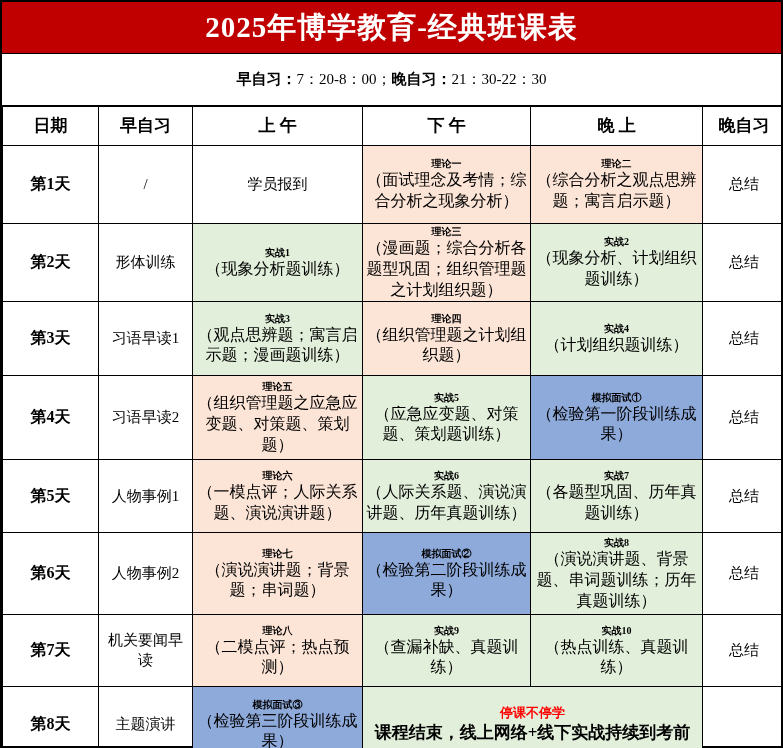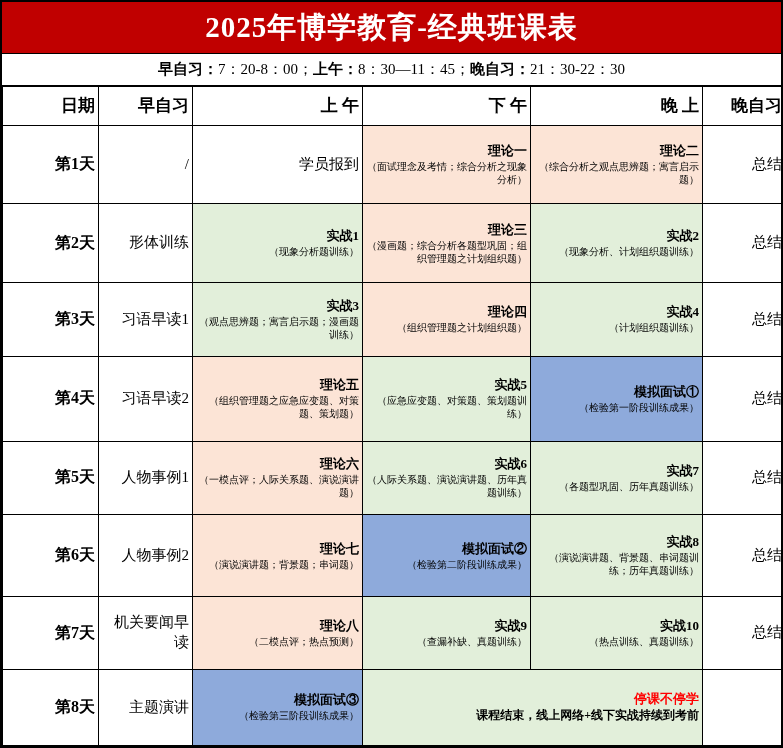--- a/index.html
+++ b/index.html
@@ -31,74 +31,73 @@
     font-size: 29px;
     font-weight: bold;
     display: flex;
     align-items: center;
     justify-content: center;
     border-bottom: 1px solid var(--grid-line);
     letter-spacing: 1px;
     flex: none;
   }
   .time-row {
-    height: 32px;
+    height: 52px;
     display: flex;
     align-items: center;
     justify-content: center;
     font-size: 15px;
     border-bottom: 1px solid var(--grid-line);
     white-space: nowrap;
     flex: none;
   }
   .time-row b { font-weight: bold; }
   table {
     border-collapse: collapse;
     width: 100%;
     table-layout: fixed;
     flex: 1;
   }
   th, td {
     border: 1px solid var(--grid-line);
-    text-align: right;
+    text-align: center;
     vertical-align: middle;
     padding: 1px 3px;
     font-size: 15px;
     line-height: 1.3;
   }
   th { font-size: 17px; font-weight: bold; }
   .day { font-weight: bold; font-size: 16px; }
   .theory   { background: var(--theory-bg); }
   .practice { background: var(--practice-bg); }
   .mock     { background: var(--mock-bg); }
-  .t { font-weight: bold; font-size: 13px; }
-  .d { font-size: 10px; }
+  .t { font-weight: bold; font-size: 10px; }
+  .d { font-size: 16px; }
   .alert { color: var(--alert-text); font-weight: bold; font-size: 13px; }
-  .bold-d { font-weight: bold; font-size: 12px; }
+  .bold-d { font-weight: bold; font-size: 17px; }
   .summary { font-size: 15px; }
   tr.hdr { height: 39px; }
   tr.r1 { height: 78px; }
   tr.r2 { height: 78px; }
   tr.r3 { height: 74px; }
   tr.r4 { height: 84px; }
   tr.r5 { height: 73px; }
   tr.r6 { height: 82px; }
   tr.r7 { height: 72px; }
   tr.r8 { height: 76px; }
 </style>
 </head>
 <body>
 
 <div class="sheet">
 
   <div class="title-bar">2025年博学教育-经典班课表</div>
 
   <div class="time-row">
     <span><b>早自习：</b><span>7：20-8：00；</span></span>
-    <span><b>上午：</b><span>8：30—11：45；</span></span>
     <span><b>晚自习：</b><span>21：30-22：30</span></span>
   </div>
 
   <table>
     <colgroup>
       <col style="width:96px">
         <col style="width:94px">
         <col style="width:170px">
       <col style="width:168px">
         <col style="width:172px">

